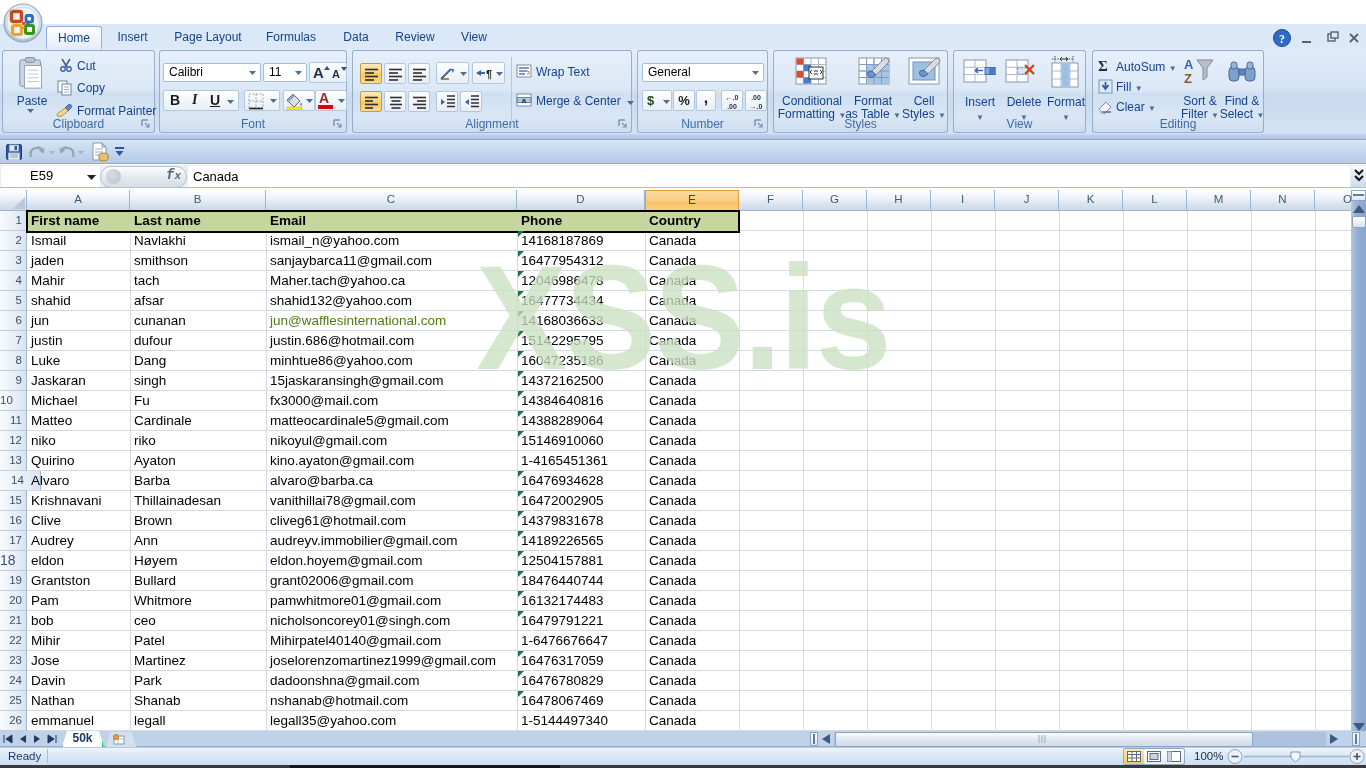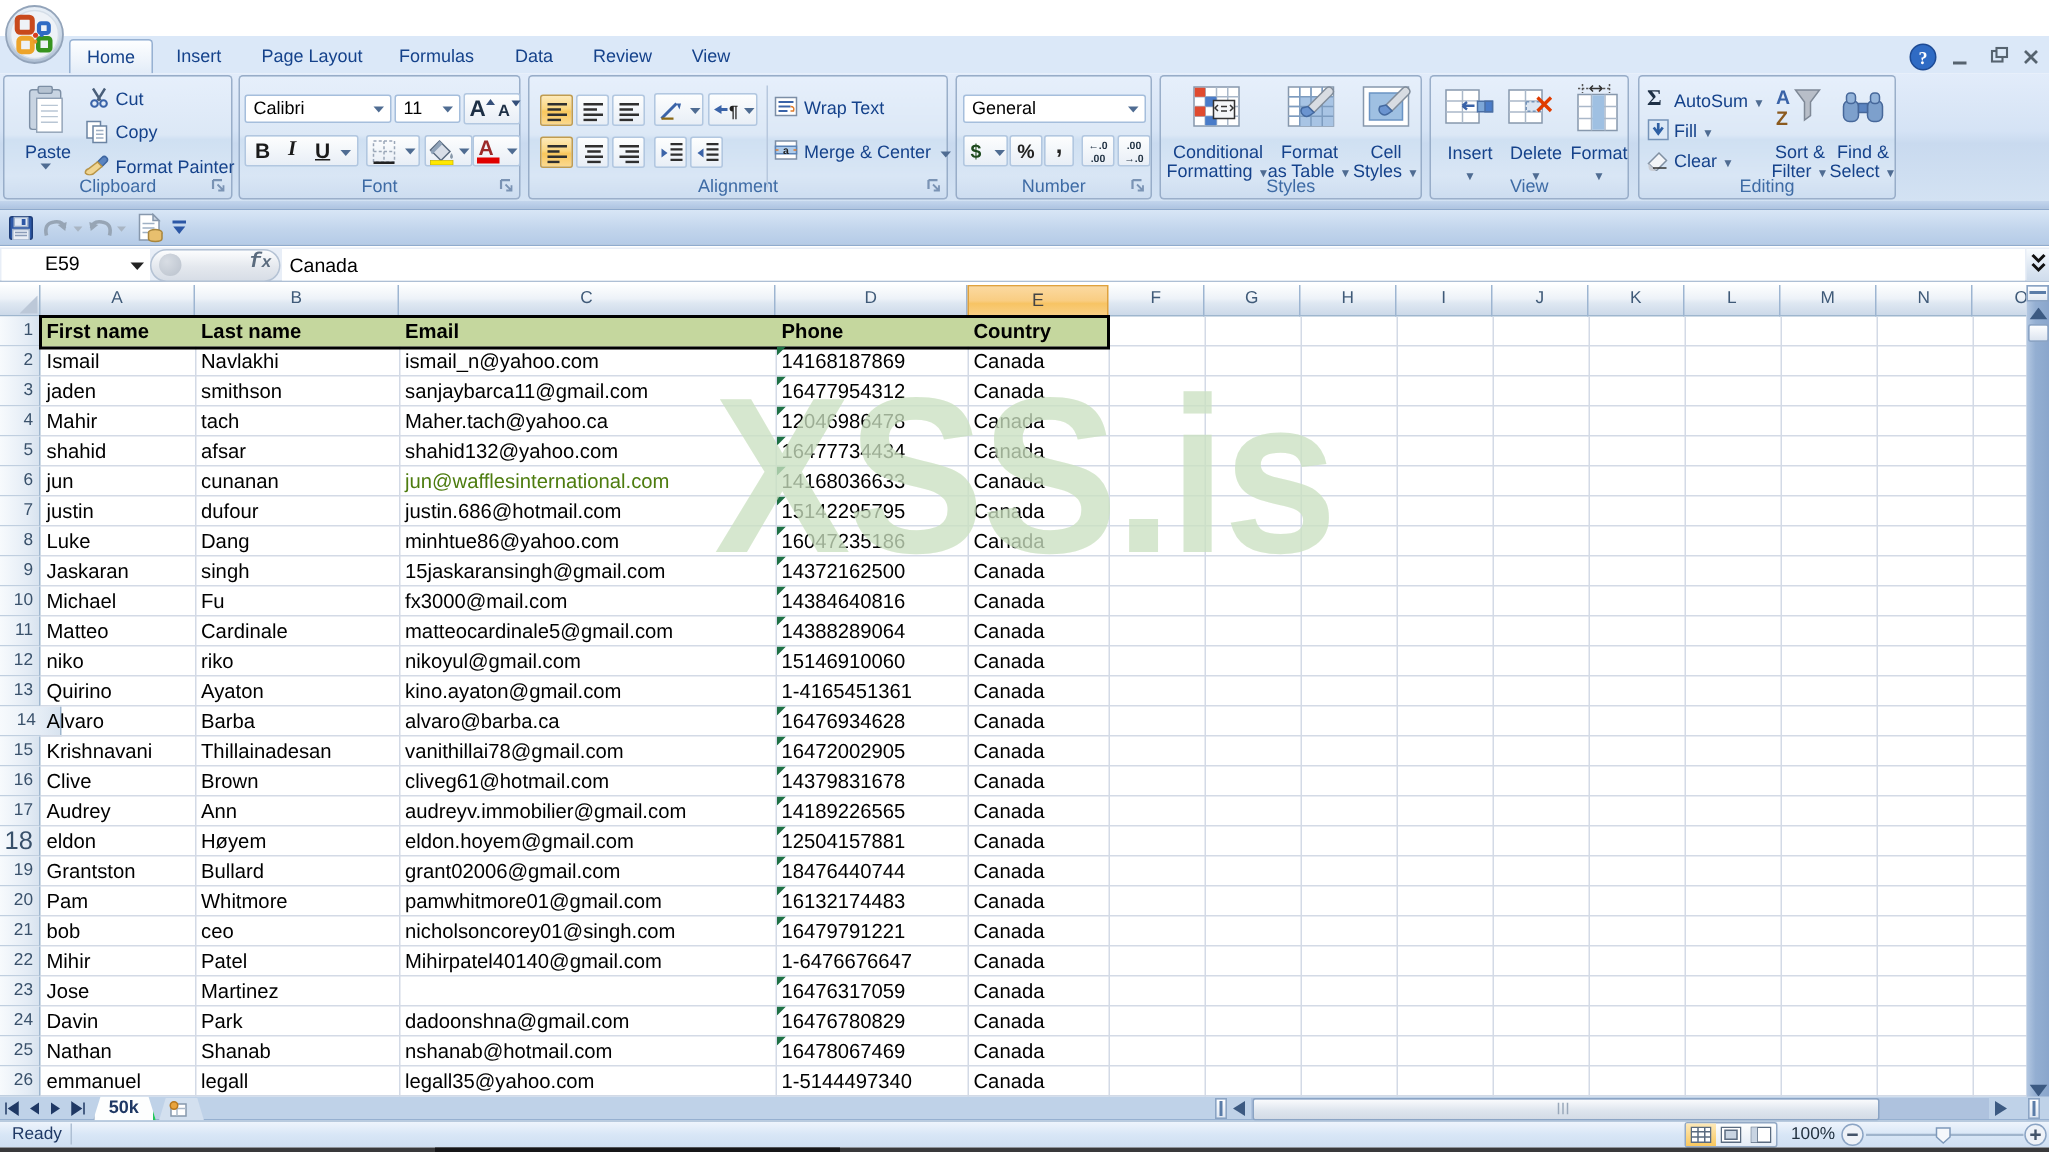--- a/index.html
+++ b/index.html
@@ -438,29 +438,29 @@
     </div>
     <div class="ab" style="left:0;top:211px;width:27px;height:20px;background:linear-gradient(90deg,#f7fafd,#e4ecf5 70%,#d8e3ef);border-right:1px solid #9eb6ce;border-bottom:1px solid #c0cfe0;font-size:11.5px;line-height:19px;text-align:right;color:#39516b;padding-right:4px">1</div>
     <div class="ab" style="left:0;top:231px;width:27px;height:20px;background:linear-gradient(90deg,#f7fafd,#e4ecf5 70%,#d8e3ef);border-right:1px solid #9eb6ce;border-bottom:1px solid #c0cfe0;font-size:11.5px;line-height:19px;text-align:right;color:#39516b;padding-right:4px">2</div>
     <div class="ab" style="left:0;top:251px;width:27px;height:20px;background:linear-gradient(90deg,#f7fafd,#e4ecf5 70%,#d8e3ef);border-right:1px solid #9eb6ce;border-bottom:1px solid #c0cfe0;font-size:11.5px;line-height:19px;text-align:right;color:#39516b;padding-right:4px">3</div>
     <div class="ab" style="left:0;top:271px;width:27px;height:20px;background:linear-gradient(90deg,#f7fafd,#e4ecf5 70%,#d8e3ef);border-right:1px solid #9eb6ce;border-bottom:1px solid #c0cfe0;font-size:11.5px;line-height:19px;text-align:right;color:#39516b;padding-right:4px">4</div>
     <div class="ab" style="left:0;top:291px;width:27px;height:20px;background:linear-gradient(90deg,#f7fafd,#e4ecf5 70%,#d8e3ef);border-right:1px solid #9eb6ce;border-bottom:1px solid #c0cfe0;font-size:11.5px;line-height:19px;text-align:right;color:#39516b;padding-right:4px">5</div>
     <div class="ab" style="left:0;top:311px;width:27px;height:20px;background:linear-gradient(90deg,#f7fafd,#e4ecf5 70%,#d8e3ef);border-right:1px solid #9eb6ce;border-bottom:1px solid #c0cfe0;font-size:11.5px;line-height:19px;text-align:right;color:#39516b;padding-right:4px">6</div>
     <div class="ab" style="left:0;top:331px;width:27px;height:20px;background:linear-gradient(90deg,#f7fafd,#e4ecf5 70%,#d8e3ef);border-right:1px solid #9eb6ce;border-bottom:1px solid #c0cfe0;font-size:11.5px;line-height:19px;text-align:right;color:#39516b;padding-right:4px">7</div>
     <div class="ab" style="left:0;top:351px;width:27px;height:20px;background:linear-gradient(90deg,#f7fafd,#e4ecf5 70%,#d8e3ef);border-right:1px solid #9eb6ce;border-bottom:1px solid #c0cfe0;font-size:11.5px;line-height:19px;text-align:right;color:#39516b;padding-right:4px">8</div>
     <div class="ab" style="left:0;top:371px;width:27px;height:20px;background:linear-gradient(90deg,#f7fafd,#e4ecf5 70%,#d8e3ef);border-right:1px solid #9eb6ce;border-bottom:1px solid #c0cfe0;font-size:11.5px;line-height:19px;text-align:right;color:#39516b;padding-right:4px">9</div>
-    <div class="ab" style="left:0;top:391px;width:27px;height:20px;background:linear-gradient(90deg,#f7fafd,#e4ecf5 70%,#d8e3ef);border-right:1px solid #9eb6ce;border-bottom:1px solid #c0cfe0;font-size:11.5px;line-height:19px;text-align:right;color:#39516b;padding-right:4px">10</div>
+    <div class="ab" style="left:0;top:391px;width:27px;height:20px;background:linear-gradient(90deg,#f7fafd,#e4ecf5 70%,#d8e3ef);border-right:1px solid #9eb6ce;border-bottom:1px solid #c0cfe0;font-size:11.5px;line-height:19px;color:#39516b;padding-right:4px">10</div>
     <div class="ab" style="left:0;top:411px;width:27px;height:20px;background:linear-gradient(90deg,#f7fafd,#e4ecf5 70%,#d8e3ef);border-right:1px solid #9eb6ce;border-bottom:1px solid #c0cfe0;font-size:11.5px;line-height:19px;text-align:right;color:#39516b;padding-right:4px">11</div>
     <div class="ab" style="left:0;top:431px;width:27px;height:20px;background:linear-gradient(90deg,#f7fafd,#e4ecf5 70%,#d8e3ef);border-right:1px solid #9eb6ce;border-bottom:1px solid #c0cfe0;font-size:11.5px;line-height:19px;text-align:right;color:#39516b;padding-right:4px">12</div>
     <div class="ab" style="left:0;top:451px;width:27px;height:20px;background:linear-gradient(90deg,#f7fafd,#e4ecf5 70%,#d8e3ef);border-right:1px solid #9eb6ce;border-bottom:1px solid #c0cfe0;font-size:11.5px;line-height:19px;text-align:right;color:#39516b;padding-right:4px">13</div>
     <div class="ab" style="left:0;top:471px;width:41px;height:20px;background:linear-gradient(90deg,#f7fafd,#e4ecf5 70%,#d8e3ef);border-right:1px solid #9eb6ce;border-bottom:1px solid #c0cfe0;font-size:11.5px;line-height:19px;text-align:center;color:#39516b;padding-right:5px">14</div>
     <div class="ab" style="left:0;top:491px;width:27px;height:20px;background:linear-gradient(90deg,#f7fafd,#e4ecf5 70%,#d8e3ef);border-right:1px solid #9eb6ce;border-bottom:1px solid #c0cfe0;font-size:11.5px;line-height:19px;text-align:right;color:#39516b;padding-right:4px">15</div>
     <div class="ab" style="left:0;top:511px;width:27px;height:20px;background:linear-gradient(90deg,#f7fafd,#e4ecf5 70%,#d8e3ef);border-right:1px solid #9eb6ce;border-bottom:1px solid #c0cfe0;font-size:11.5px;line-height:19px;text-align:right;color:#39516b;padding-right:4px">16</div>
     <div class="ab" style="left:0;top:531px;width:27px;height:20px;background:linear-gradient(90deg,#f7fafd,#e4ecf5 70%,#d8e3ef);border-right:1px solid #9eb6ce;border-bottom:1px solid #c0cfe0;font-size:11.5px;line-height:19px;text-align:right;color:#39516b;padding-right:4px">17</div>
-    <div class="ab" style="left:0;top:551px;width:27px;height:20px;background:linear-gradient(90deg,#f7fafd,#e4ecf5 70%,#d8e3ef);border-right:1px solid #9eb6ce;border-bottom:1px solid #c0cfe0;font-size:17px;line-height:19px;text-align:right;color:#39516b;padding-right:4px">18</div>
+    <div class="ab" style="left:0;top:551px;width:27px;height:20px;background:linear-gradient(90deg,#f7fafd,#e4ecf5 70%,#d8e3ef);border-right:1px solid #9eb6ce;border-bottom:1px solid #c0cfe0;font-size:14px;line-height:19px;color:#39516b;padding-right:4px">18</div>
     <div class="ab" style="left:0;top:571px;width:27px;height:20px;background:linear-gradient(90deg,#f7fafd,#e4ecf5 70%,#d8e3ef);border-right:1px solid #9eb6ce;border-bottom:1px solid #c0cfe0;font-size:11.5px;line-height:19px;text-align:right;color:#39516b;padding-right:4px">19</div>
     <div class="ab" style="left:0;top:591px;width:27px;height:20px;background:linear-gradient(90deg,#f7fafd,#e4ecf5 70%,#d8e3ef);border-right:1px solid #9eb6ce;border-bottom:1px solid #c0cfe0;font-size:11.5px;line-height:19px;text-align:right;color:#39516b;padding-right:4px">20</div>
     <div class="ab" style="left:0;top:611px;width:27px;height:20px;background:linear-gradient(90deg,#f7fafd,#e4ecf5 70%,#d8e3ef);border-right:1px solid #9eb6ce;border-bottom:1px solid #c0cfe0;font-size:11.5px;line-height:19px;text-align:right;color:#39516b;padding-right:4px">21</div>
     <div class="ab" style="left:0;top:631px;width:27px;height:20px;background:linear-gradient(90deg,#f7fafd,#e4ecf5 70%,#d8e3ef);border-right:1px solid #9eb6ce;border-bottom:1px solid #c0cfe0;font-size:11.5px;line-height:19px;text-align:right;color:#39516b;padding-right:4px">22</div>
     <div class="ab" style="left:0;top:651px;width:27px;height:20px;background:linear-gradient(90deg,#f7fafd,#e4ecf5 70%,#d8e3ef);border-right:1px solid #9eb6ce;border-bottom:1px solid #c0cfe0;font-size:11.5px;line-height:19px;text-align:right;color:#39516b;padding-right:4px">23</div>
     <div class="ab" style="left:0;top:671px;width:27px;height:20px;background:linear-gradient(90deg,#f7fafd,#e4ecf5 70%,#d8e3ef);border-right:1px solid #9eb6ce;border-bottom:1px solid #c0cfe0;font-size:11.5px;line-height:19px;text-align:right;color:#39516b;padding-right:4px">24</div>
     <div class="ab" style="left:0;top:691px;width:27px;height:20px;background:linear-gradient(90deg,#f7fafd,#e4ecf5 70%,#d8e3ef);border-right:1px solid #9eb6ce;border-bottom:1px solid #c0cfe0;font-size:11.5px;line-height:19px;text-align:right;color:#39516b;padding-right:4px">25</div>
     <div class="ab" style="left:0;top:711px;width:27px;height:20px;background:linear-gradient(90deg,#f7fafd,#e4ecf5 70%,#d8e3ef);border-right:1px solid #9eb6ce;border-bottom:1px solid #c0cfe0;font-size:11.5px;line-height:19px;text-align:right;color:#39516b;padding-right:4px">26</div>
     <div class="ab" style="left:130px;top:211px;width:1px;height:520px;background:#d3dae6"></div>
     <div class="ab" style="left:266px;top:211px;width:1px;height:520px;background:#d3dae6"></div>
@@ -667,20 +667,21 @@
     <svg class="ab" style="left:518px;top:611px" width="6" height="6">
       <path d="M0 0 H6 L0 6 z" fill="#1e7145"></path>
     </svg>
     <div class="ab" style="left:31px;top:631px;font-size:13.5px;line-height:20px;color:#000">Mihir</div>
     <div class="ab" style="left:134px;top:631px;font-size:13.5px;line-height:20px;color:#000">Patel</div>
     <div class="ab" style="left:270px;top:631px;font-size:13.5px;line-height:20px;color:#000">Mihirpatel40140@gmail.com</div>
     <div class="ab" style="left:521px;top:631px;font-size:13.5px;line-height:20px;color:#000">1-6476676647</div>
     <div class="ab" style="left:649px;top:631px;font-size:13.5px;line-height:20px;color:#000">Canada</div>
     <div class="ab" style="left:31px;top:651px;font-size:13.5px;line-height:20px;color:#000">Jose</div>
     <div class="ab" style="left:134px;top:651px;font-size:13.5px;line-height:20px;color:#000">Martinez</div>
+    <div class="ab" style="left:270px;top:651px;font-size:13.5px;line-height:20px;color:#000">joselorenzomartinez1999@gmail.com</div>
     <div class="ab" style="left:521px;top:651px;font-size:13.5px;line-height:20px;color:#000">16476317059</div>
     <div class="ab" style="left:649px;top:651px;font-size:13.5px;line-height:20px;color:#000">Canada</div>
     <svg class="ab" style="left:518px;top:651px" width="6" height="6">
       <path d="M0 0 H6 L0 6 z" fill="#1e7145"></path>
     </svg>
     <div class="ab" style="left:31px;top:671px;font-size:13.5px;line-height:20px;color:#000">Davin</div>
     <div class="ab" style="left:134px;top:671px;font-size:13.5px;line-height:20px;color:#000">Park</div>
     <div class="ab" style="left:270px;top:671px;font-size:13.5px;line-height:20px;color:#000">dadoonshna@gmail.com</div>
     <div class="ab" style="left:521px;top:671px;font-size:13.5px;line-height:20px;color:#000">16476780829</div>
     <div class="ab" style="left:649px;top:671px;font-size:13.5px;line-height:20px;color:#000">Canada</div>

